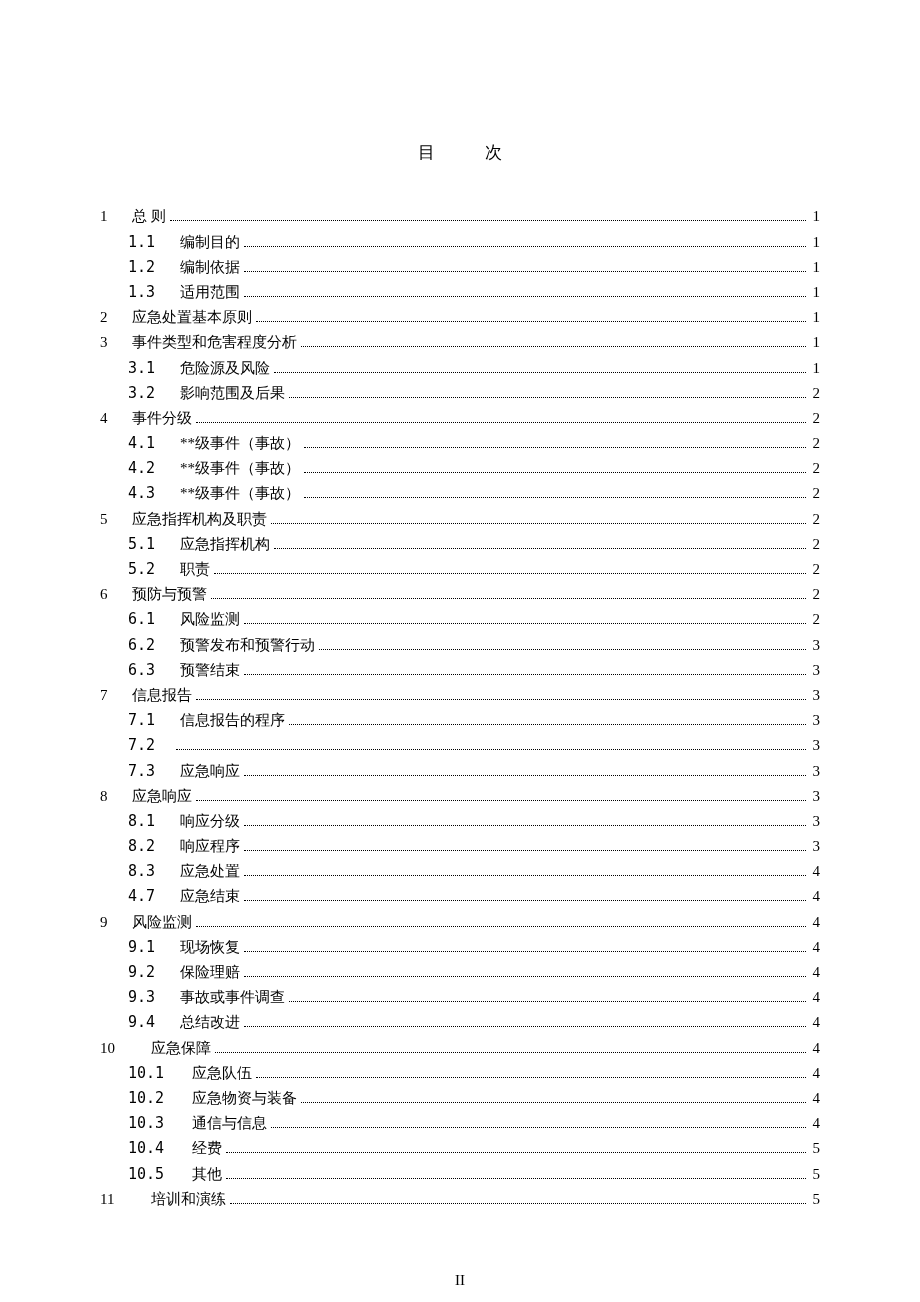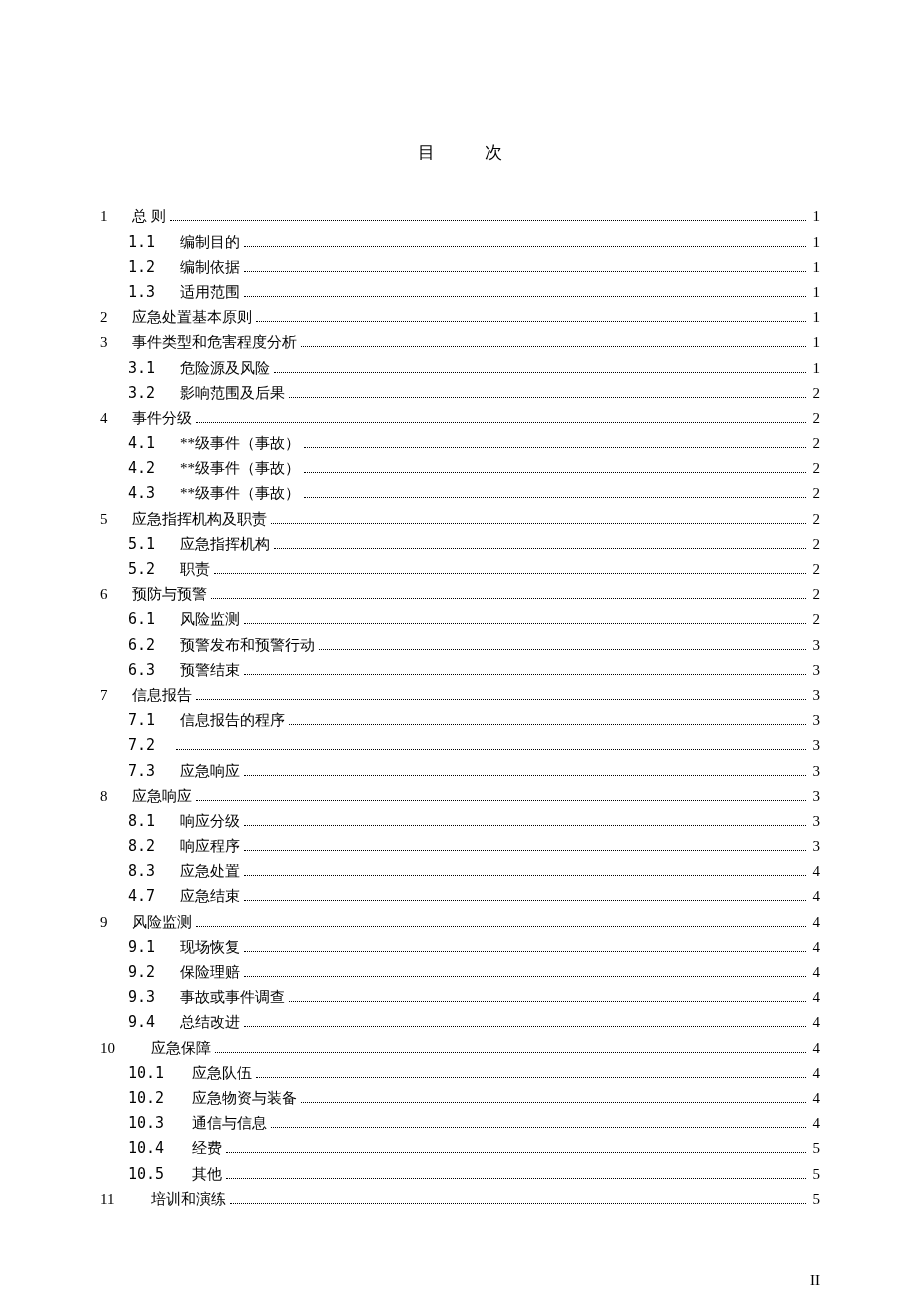--- a/index.html
+++ b/index.html
@@ -59,21 +59,21 @@
       border-bottom: 1.5px dotted #000;
       margin: 0 4px 4px 4px;
       height: 0.9em;
     }
     .toc-page {
       flex: 0 0 auto;
       min-width: 10px;
       text-align: right;
     }
     .page-number {
-      text-align: right;
+      text-align: center;
       font-family: "Times New Roman", serif;
       font-size: 15px;
       margin-top: 60px;
     }
     .indent-ten {
       padding-left: 18px;
     }
   </style>
 </head>
 <body>

